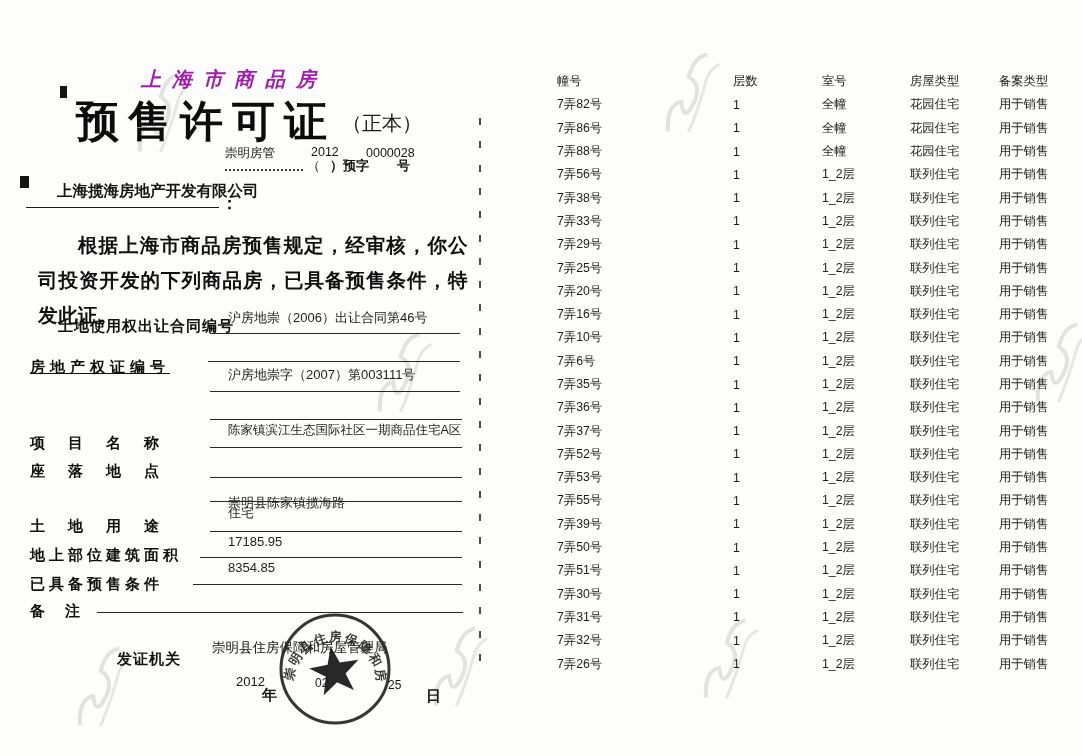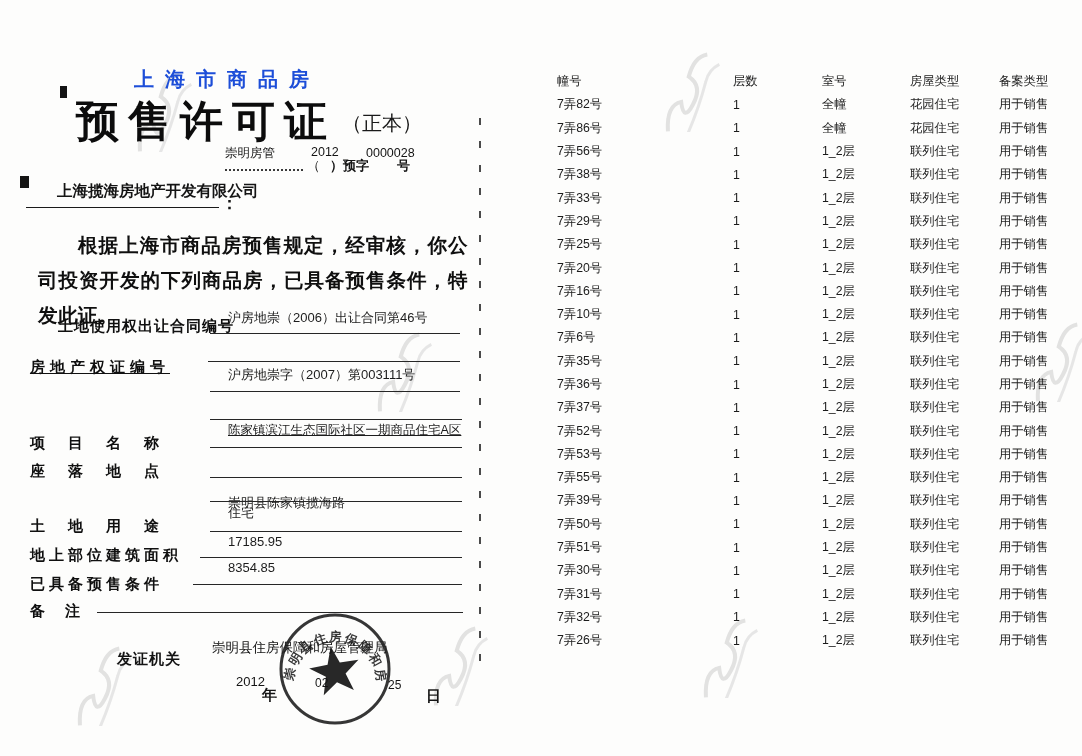--- a/index.html
+++ b/index.html
@@ -7,21 +7,21 @@
   body {
     position:relative;
     background:#fdfdfc;
     overflow:hidden;
     font-family:"Liberation Sans","DejaVu Sans",sans-serif;
     color:#141414;
   }
   .abs { position:absolute; white-space:nowrap; }
 
   
-  .hdr-small { left:134px; top:66px; font-size:20px; font-weight:bold; letter-spacing:11px; color:#1d4ed8; }
+  .hdr-small { left:141px; top:66px; font-size:20px; font-weight:bold; letter-spacing:11px; color:#a21caf;font-style:italic; }
   .title-big { left:68px; top:93px; font-size:43px; font-weight:bold; letter-spacing:9px; color:#0c0c0c;margin-left:8px; }
   .title-copy { left:342px; top:110px; font-size:20px; color:#1a1a1a; }
   .permit-auth { left:225px; top:145px; font-size:12.5px; }
   .permit-year { left:311px; top:145px; font-size:12.5px; }
   .permit-serial { left:366px; top:146px; font-size:12.5px; }
   .dotted-rule { left:225px; top:169px; width:78px; height:0; border-top:2px dotted #3a3a3a; }
   .pre-open  { left:307px; top:157px; font-size:13px; }
   .pre-label { left:330px; top:157px; font-size:13px; font-weight:bold; }
   .pre-hao   { left:397px; top:157px; font-size:13px; font-weight:bold; }
   .company { left:57px; top:181px; font-size:15.5px; font-weight:bold; }
@@ -39,21 +39,21 @@
   .l1 { left:30px; top:317px; letter-spacing:1px;margin-left:28px; }
   .l2 { left:30px; top:358px; letter-spacing:5px;text-decoration:underline; }
   .l3 { left:30px; top:434px; letter-spacing:23px; }
   .l4 { left:30px; top:462px; letter-spacing:23px; }
   .l5 { left:30px; top:517px; letter-spacing:23px; }
   .l6 { left:30px; top:546px; letter-spacing:4px; }
   .l7 { left:30px; top:575px; letter-spacing:4px; }
   .l8 { left:30px; top:602px; letter-spacing:20px; }
   .v1 { left:228px; top:309px; }
   .v2 { left:228px; top:366px; }
-  .v3 { left:228px; top:422px; font-size:12.5px;text-decoration:underline; }
+  .v3 { left:228px; top:422px; font-size:12.5px; }
   .v4 { left:228px; top:450px;margin-top:44px; }
   .v5 { left:228px; top:504px; }
   .v6 { left:228px; top:534px; }
   .v7 { left:228px; top:560px; }
   .r1 { left:210px; top:333px; width:250px; }
   .rA { left:208px; top:361px; width:252px; }
   .r2 { left:210px; top:391px; width:250px; }
   .rB { left:210px; top:419px; width:252px; }
   .r3 { left:210px; top:447px; width:252px; }
   .r4 { left:210px; top:477px; width:252px; }
@@ -239,20 +239,27 @@
   </tr>
 
   <tr>
     <td>7弄86号</td>
     <td>1</td>
     <td>全幢</td>
     <td>花园住宅</td>
     <td>用于销售</td>
   </tr>
 
+  <tr>
+    <td>7弄88号</td>
+    <td>1</td>
+    <td>全幢</td>
+    <td>花园住宅</td>
+    <td>用于销售</td>
+  </tr>
 
   <tr>
     <td>7弄56号</td>
     <td>1</td>
     <td>1_2层</td>
     <td>联列住宅</td>
     <td>用于销售</td>
   </tr>
 
   <tr>

